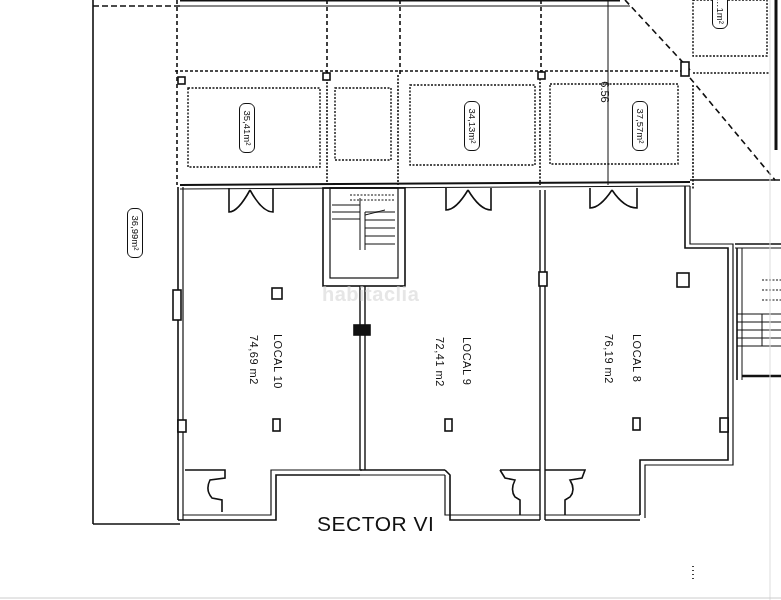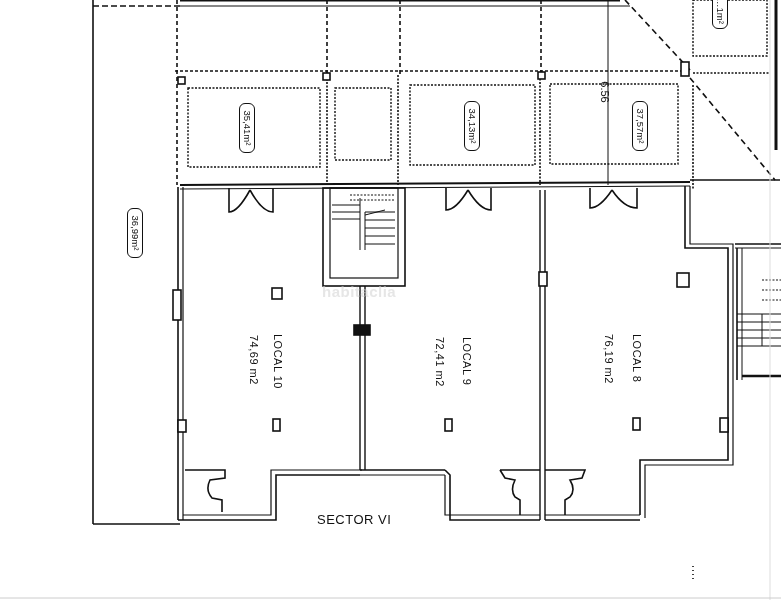--- a/index.html
+++ b/index.html
@@ -6,23 +6,23 @@
     body { width: 781px; height: 600px; overflow: hidden; position: relative; font-family: "Liberation Sans", sans-serif; }
     #plan { position: absolute; left: 0; top: 0; width: 781px; height: 600px; }
     .area-badge {
       position: absolute; border: 1.6px solid #111; border-radius: 6px;
       font-size: 9.5px; color: #111; background: #fff;
       display: flex; align-items: center; justify-content: center;
       transform: rotate(90deg); transform-origin: center center;
       white-space: nowrap; padding: 0 4px; height: 14px; line-height: 14px;
     }
     .local-label { position: absolute; font-size: 11px; color: #111; letter-spacing: 0.5px; transform: rotate(90deg); transform-origin: left top; white-space: nowrap; line-height: 13px; }
-    .sector { position: absolute; left: 317px; top: 512px; font-size: 13px; letter-spacing: 0.5px; color: #111; }
+    .sector { position: absolute; left: 317px; top: 512px; font-size: 21px; letter-spacing: 0.5px; color: #111; }
     .dim { position: absolute; font-size: 11px; color: #111; transform: rotate(90deg); transform-origin: center center; }
-    .watermark { position: absolute; left: 322px; top: 283px; font-size: 15px; color: rgba(210,210,210,0.55); font-weight: bold; letter-spacing: 0.5px; }
+    .watermark { position: absolute; left: 322px; top: 283px; font-size: 20px; color: rgba(210,210,210,0.55); font-weight: bold; letter-spacing: 0.5px; }
   </style>
 </head>
 <body>
 
 <svg id="plan" viewBox="0 0 781 600" xmlns="http://www.w3.org/2000/svg">
   <g fill="none" stroke="#111" stroke-width="1.6">
 
     <line x1="93" y1="0" x2="93" y2="524"></line>
     <line x1="93" y1="524" x2="180" y2="524"></line>
     <line x1="93" y1="6" x2="180" y2="6" stroke-dasharray="6,3"></line>

